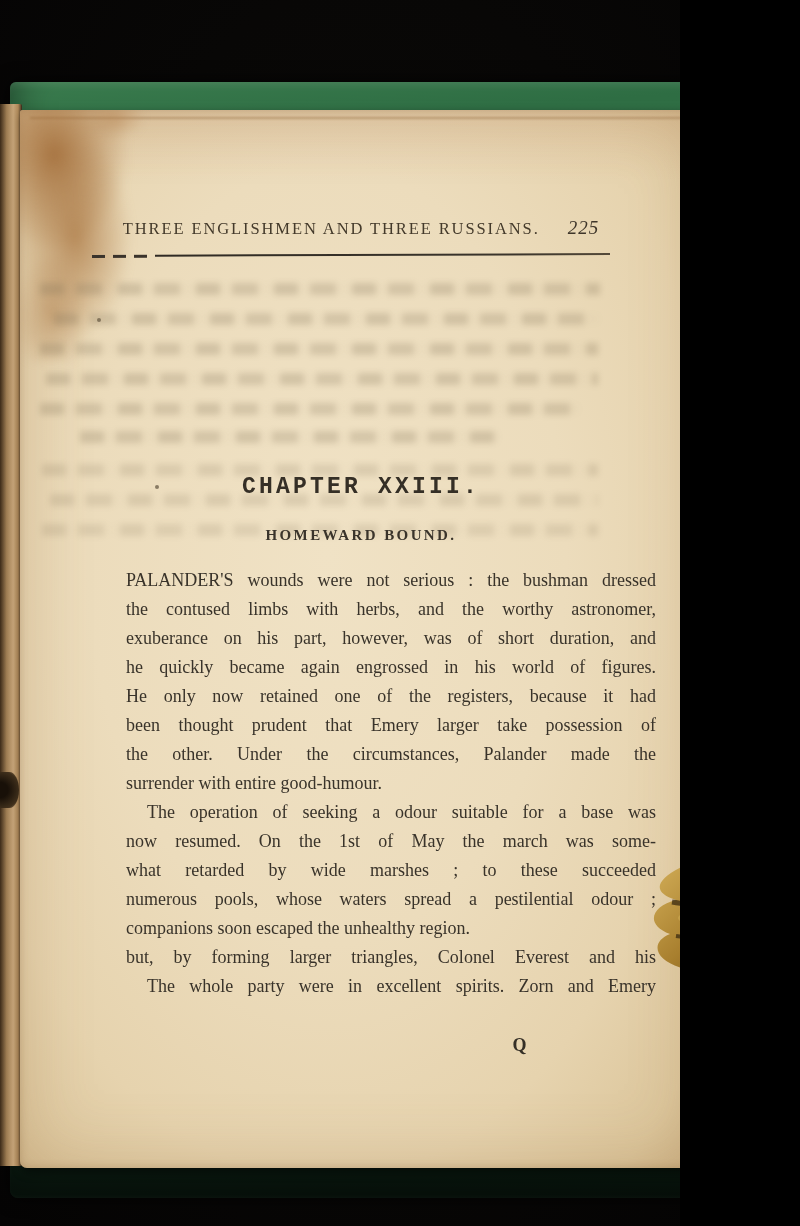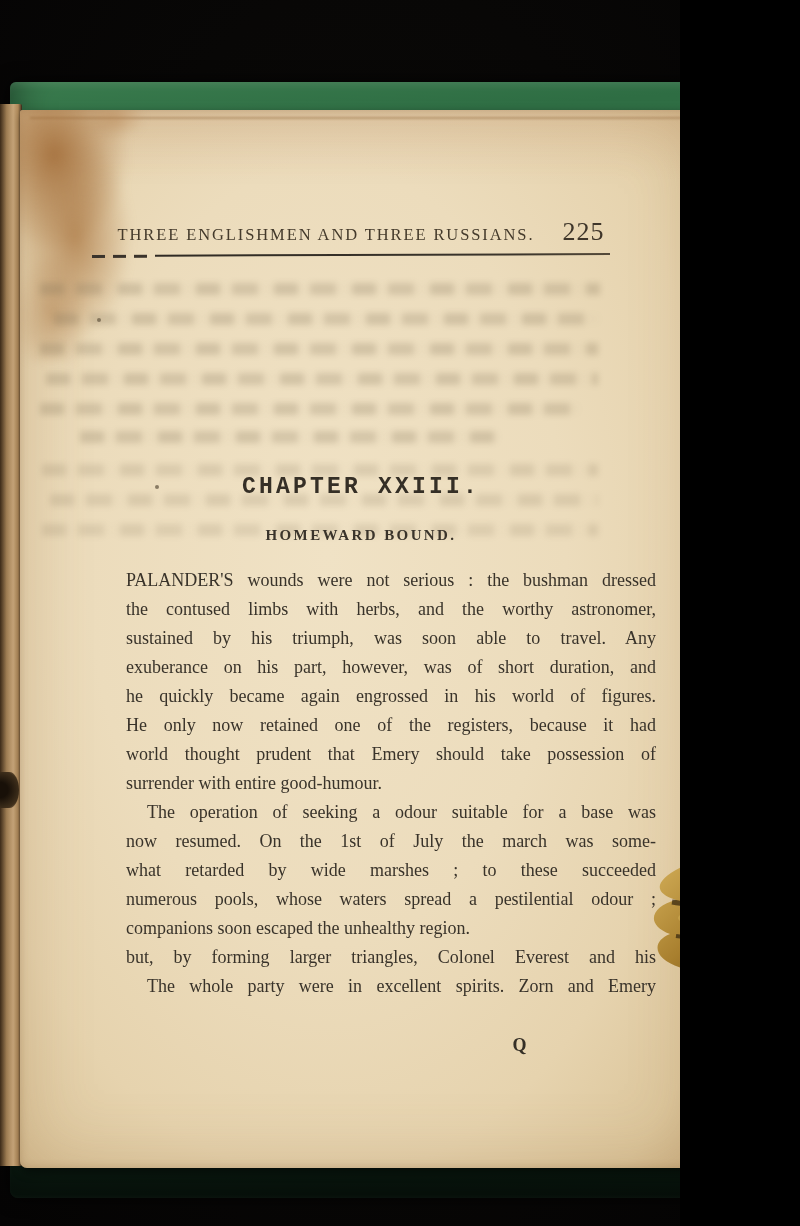--- a/index.html
+++ b/index.html
@@ -62,21 +62,21 @@
     position:absolute;left:0;top:0;width:100%;height:70px;
     background:linear-gradient(180deg,rgba(196,146,104,.18),rgba(196,146,104,0));
   }
   .speck{position:absolute;width:4px;height:4px;border-radius:50%;background:rgba(70,58,40,.6);}
   
   .header-row{
     position:absolute;top:107px;left:0;width:100%;
     display:flex;justify-content:center;align-items:baseline;gap:28px;
   }
   .running-title{font-size:16.5px;letter-spacing:1.9px;color:#443a2b;}
-  .folio{font-size:26px;letter-spacing:1px;color:#3f362a;}
+  .folio{font-size:19px;letter-spacing:1px;color:#3f362a;font-style:italic;}
   .rule-row{
     position:absolute;top:143px;left:72px;width:518px;height:4px;
     display:flex;align-items:center;transform:rotate(-.2deg);
   }
   .rule-dashes{width:58px;height:3px;
     background:repeating-linear-gradient(90deg,#3a332b 0 13px,rgba(0,0,0,0) 13px 21px);}
   .rule-solid{flex:1;height:2.5px;background:linear-gradient(90deg,#2f2a23,#3b352c 80%,#554a39);margin-left:5px;}
   .ghost{position:absolute;height:12px;filter:blur(3px);opacity:.42;
     background:repeating-linear-gradient(90deg,rgba(128,112,84,.6) 0 24px,rgba(128,112,84,.05) 24px 36px,rgba(128,112,84,.55) 36px 62px,rgba(128,112,84,.05) 62px 78px);}
   .chapter-heading{
@@ -162,28 +162,28 @@
       <span class="rule-dashes" data-name="header-rule-dashes"></span>
       <span class="rule-solid" data-name="header-rule-line"></span>
     </div>
 
     <div class="chapter-heading" data-name="chapter-heading">CHAPTER XXIII.</div>
     <div class="section-heading" data-name="section-heading">HOMEWARD BOUND.</div>
 
     <div class="text-block" data-name="body-text">
       <span class="tline j" data-name="body-text-line">PALANDER'S wounds were not serious : the bushman dressed</span>
       <span class="tline j" data-name="body-text-line">the contused limbs with herbs, and the worthy astronomer,</span>
-      <span class="tline j" data-name="body-text-line">sustained by his triumph, was soon able to travel.  Any</span>
       <span class="tline j" data-name="body-text-line">exuberance on his part, however, was of short duration, and</span>
       <span class="tline j" data-name="body-text-line">he quickly became again engrossed in his world of figures.</span>
       <span class="tline j" data-name="body-text-line">He only now retained one of the registers, because it had</span>
-      <span class="tline j" data-name="body-text-line">world thought prudent that Emery should take possession of</span>
+      <span class="tline j" data-name="body-text-line">been thought prudent that Emery larger take possession of</span>
+      <span class="tline j" data-name="body-text-line">the other.  Under the circumstances, Palander made the</span>
       <span class="tline e" data-name="body-text-line">surrender with entire good-humour.</span>
       <span class="tline j ind" data-name="body-text-line">The operation of seeking a odour suitable for a base was</span>
-      <span class="tline j" data-name="body-text-line">now resumed.  On the 1st of July the march was some-</span>
+      <span class="tline j" data-name="body-text-line">now resumed.  On the 1st of May the march was some-</span>
       <span class="tline j" data-name="body-text-line">what retarded by wide marshes ; to these succeeded</span>
       <span class="tline j" data-name="body-text-line">numerous pools, whose waters spread a pestilential odour ;</span>
       <span class="tline e" data-name="body-text-line">companions soon escaped the unhealthy region.</span>
       <span class="tline j" data-name="body-text-line">but, by forming larger triangles, Colonel Everest and his</span>
       <span class="tline j ind" data-name="body-text-line">The whole party were in excellent spirits.  Zorn and Emery</span>
     </div>
 
     <div class="sig" data-name="signature-mark">Q</div>
   </div>
 

